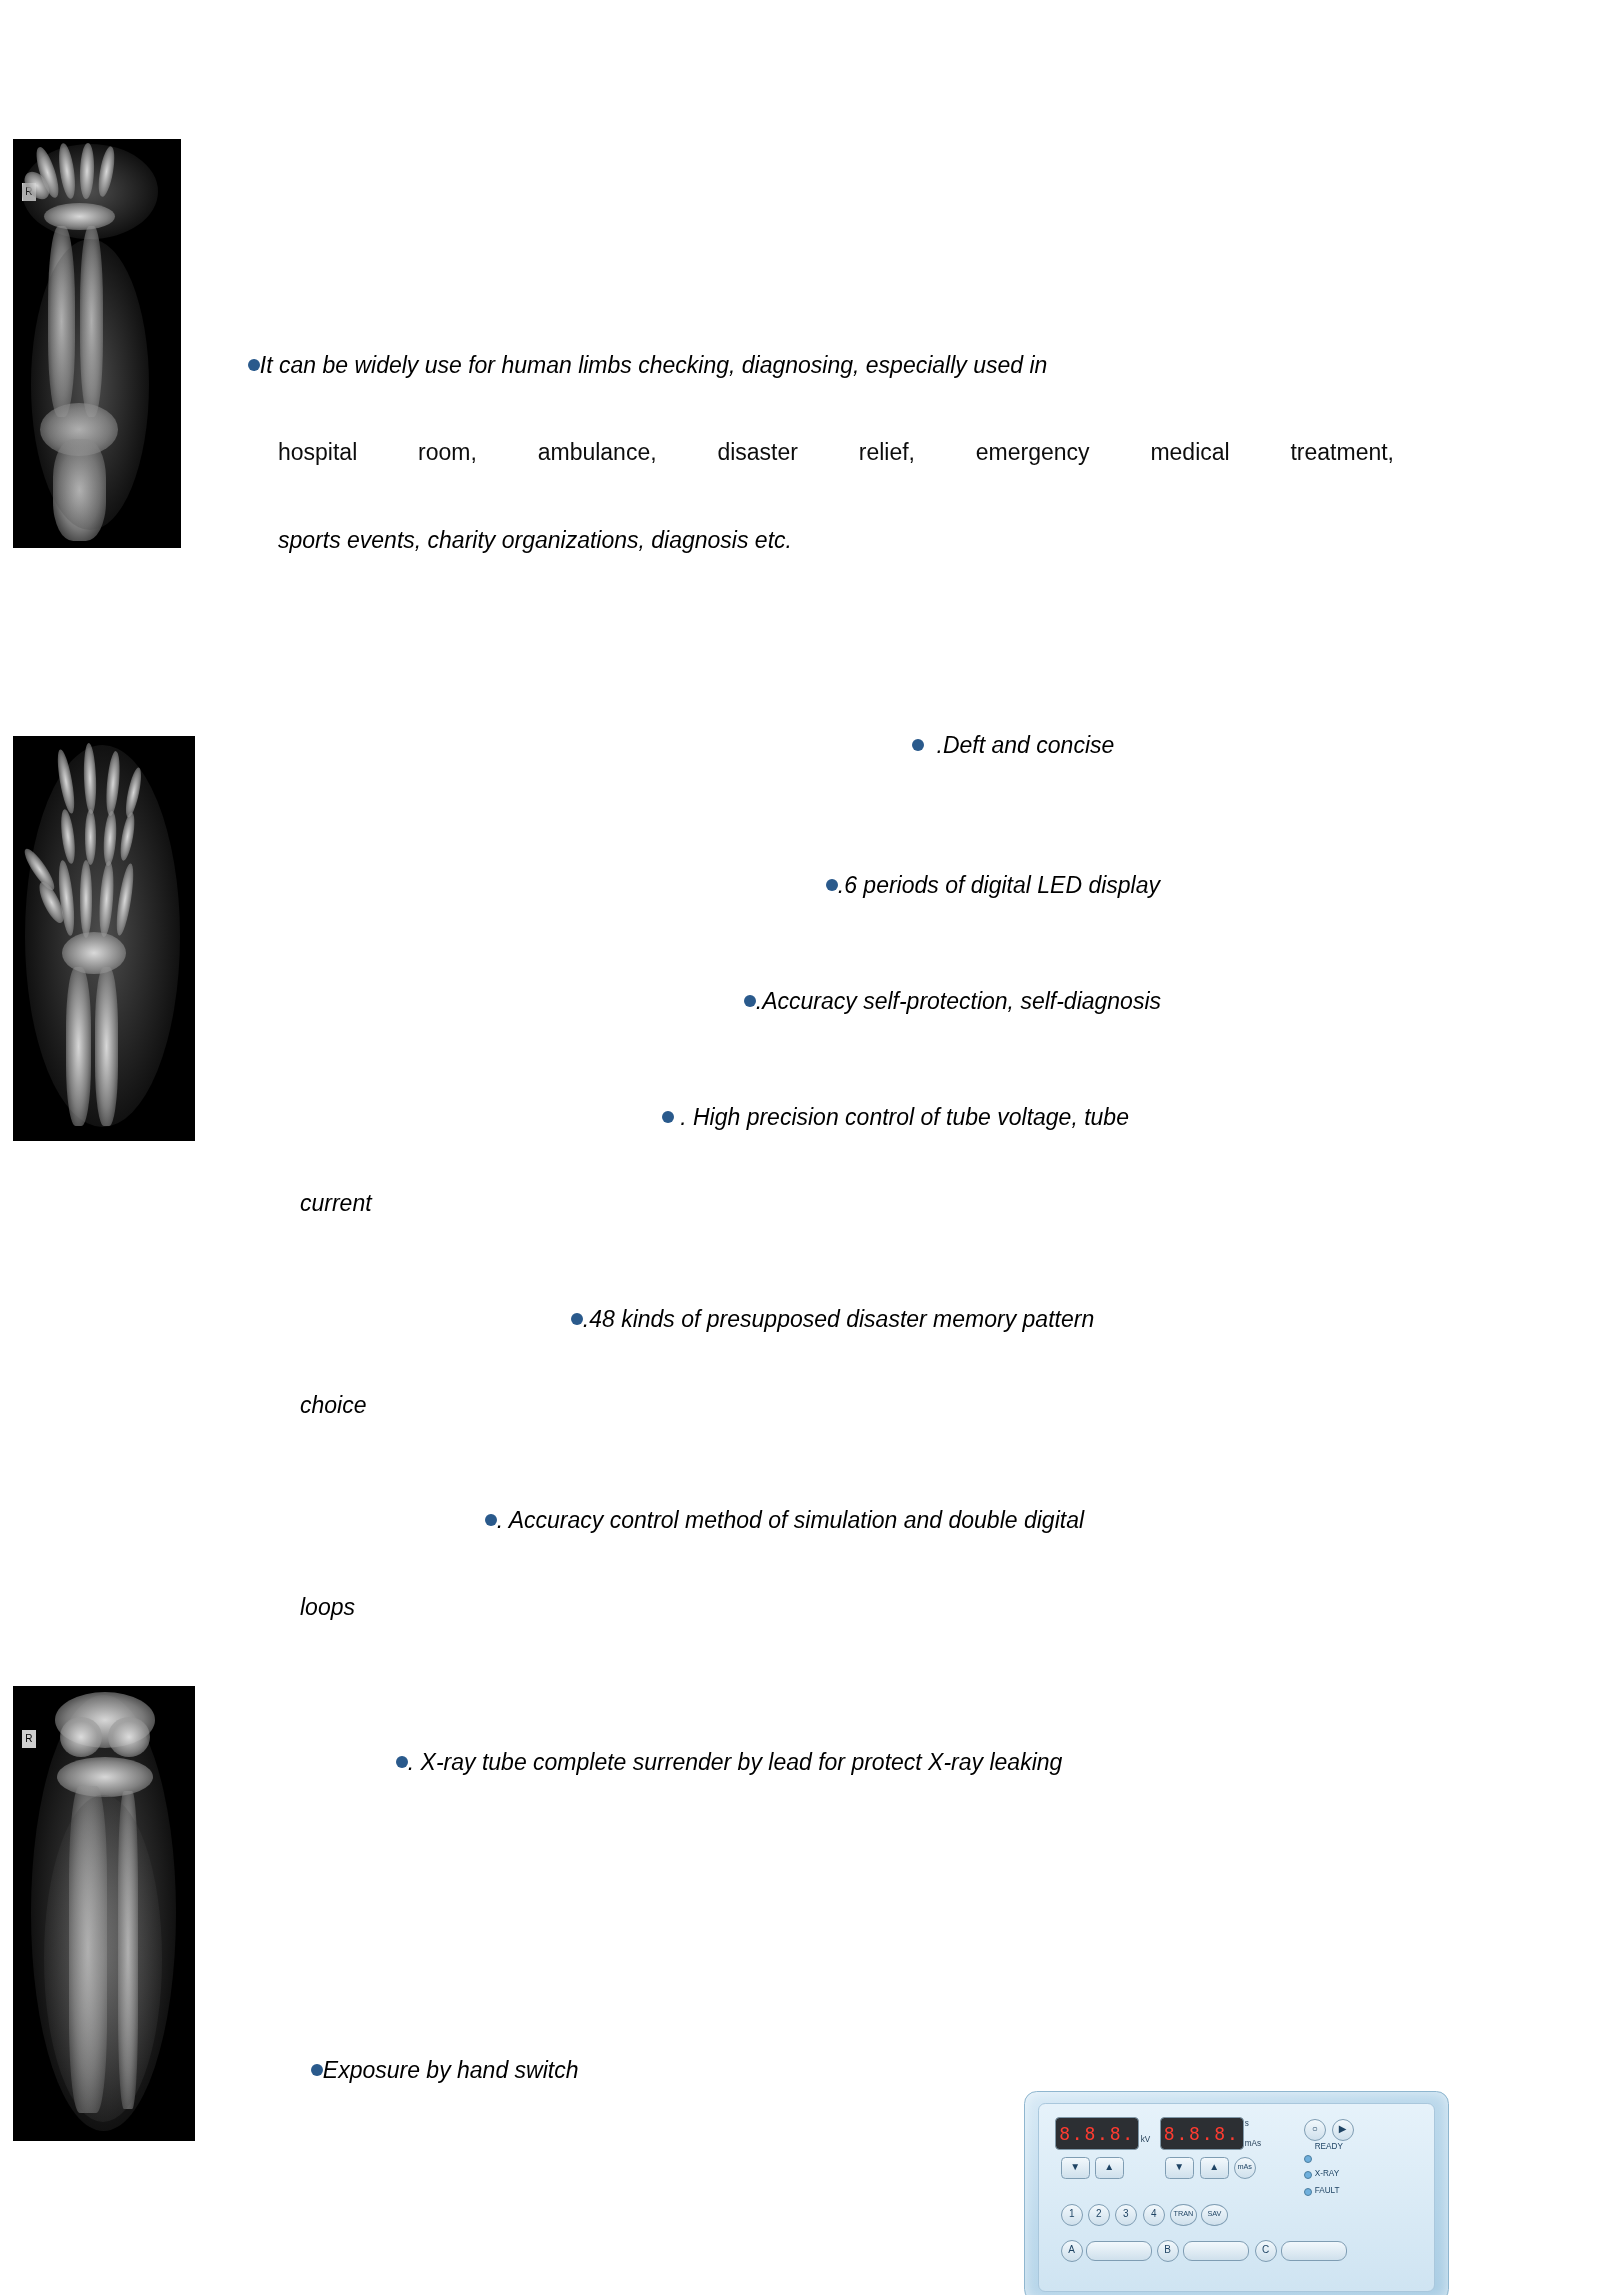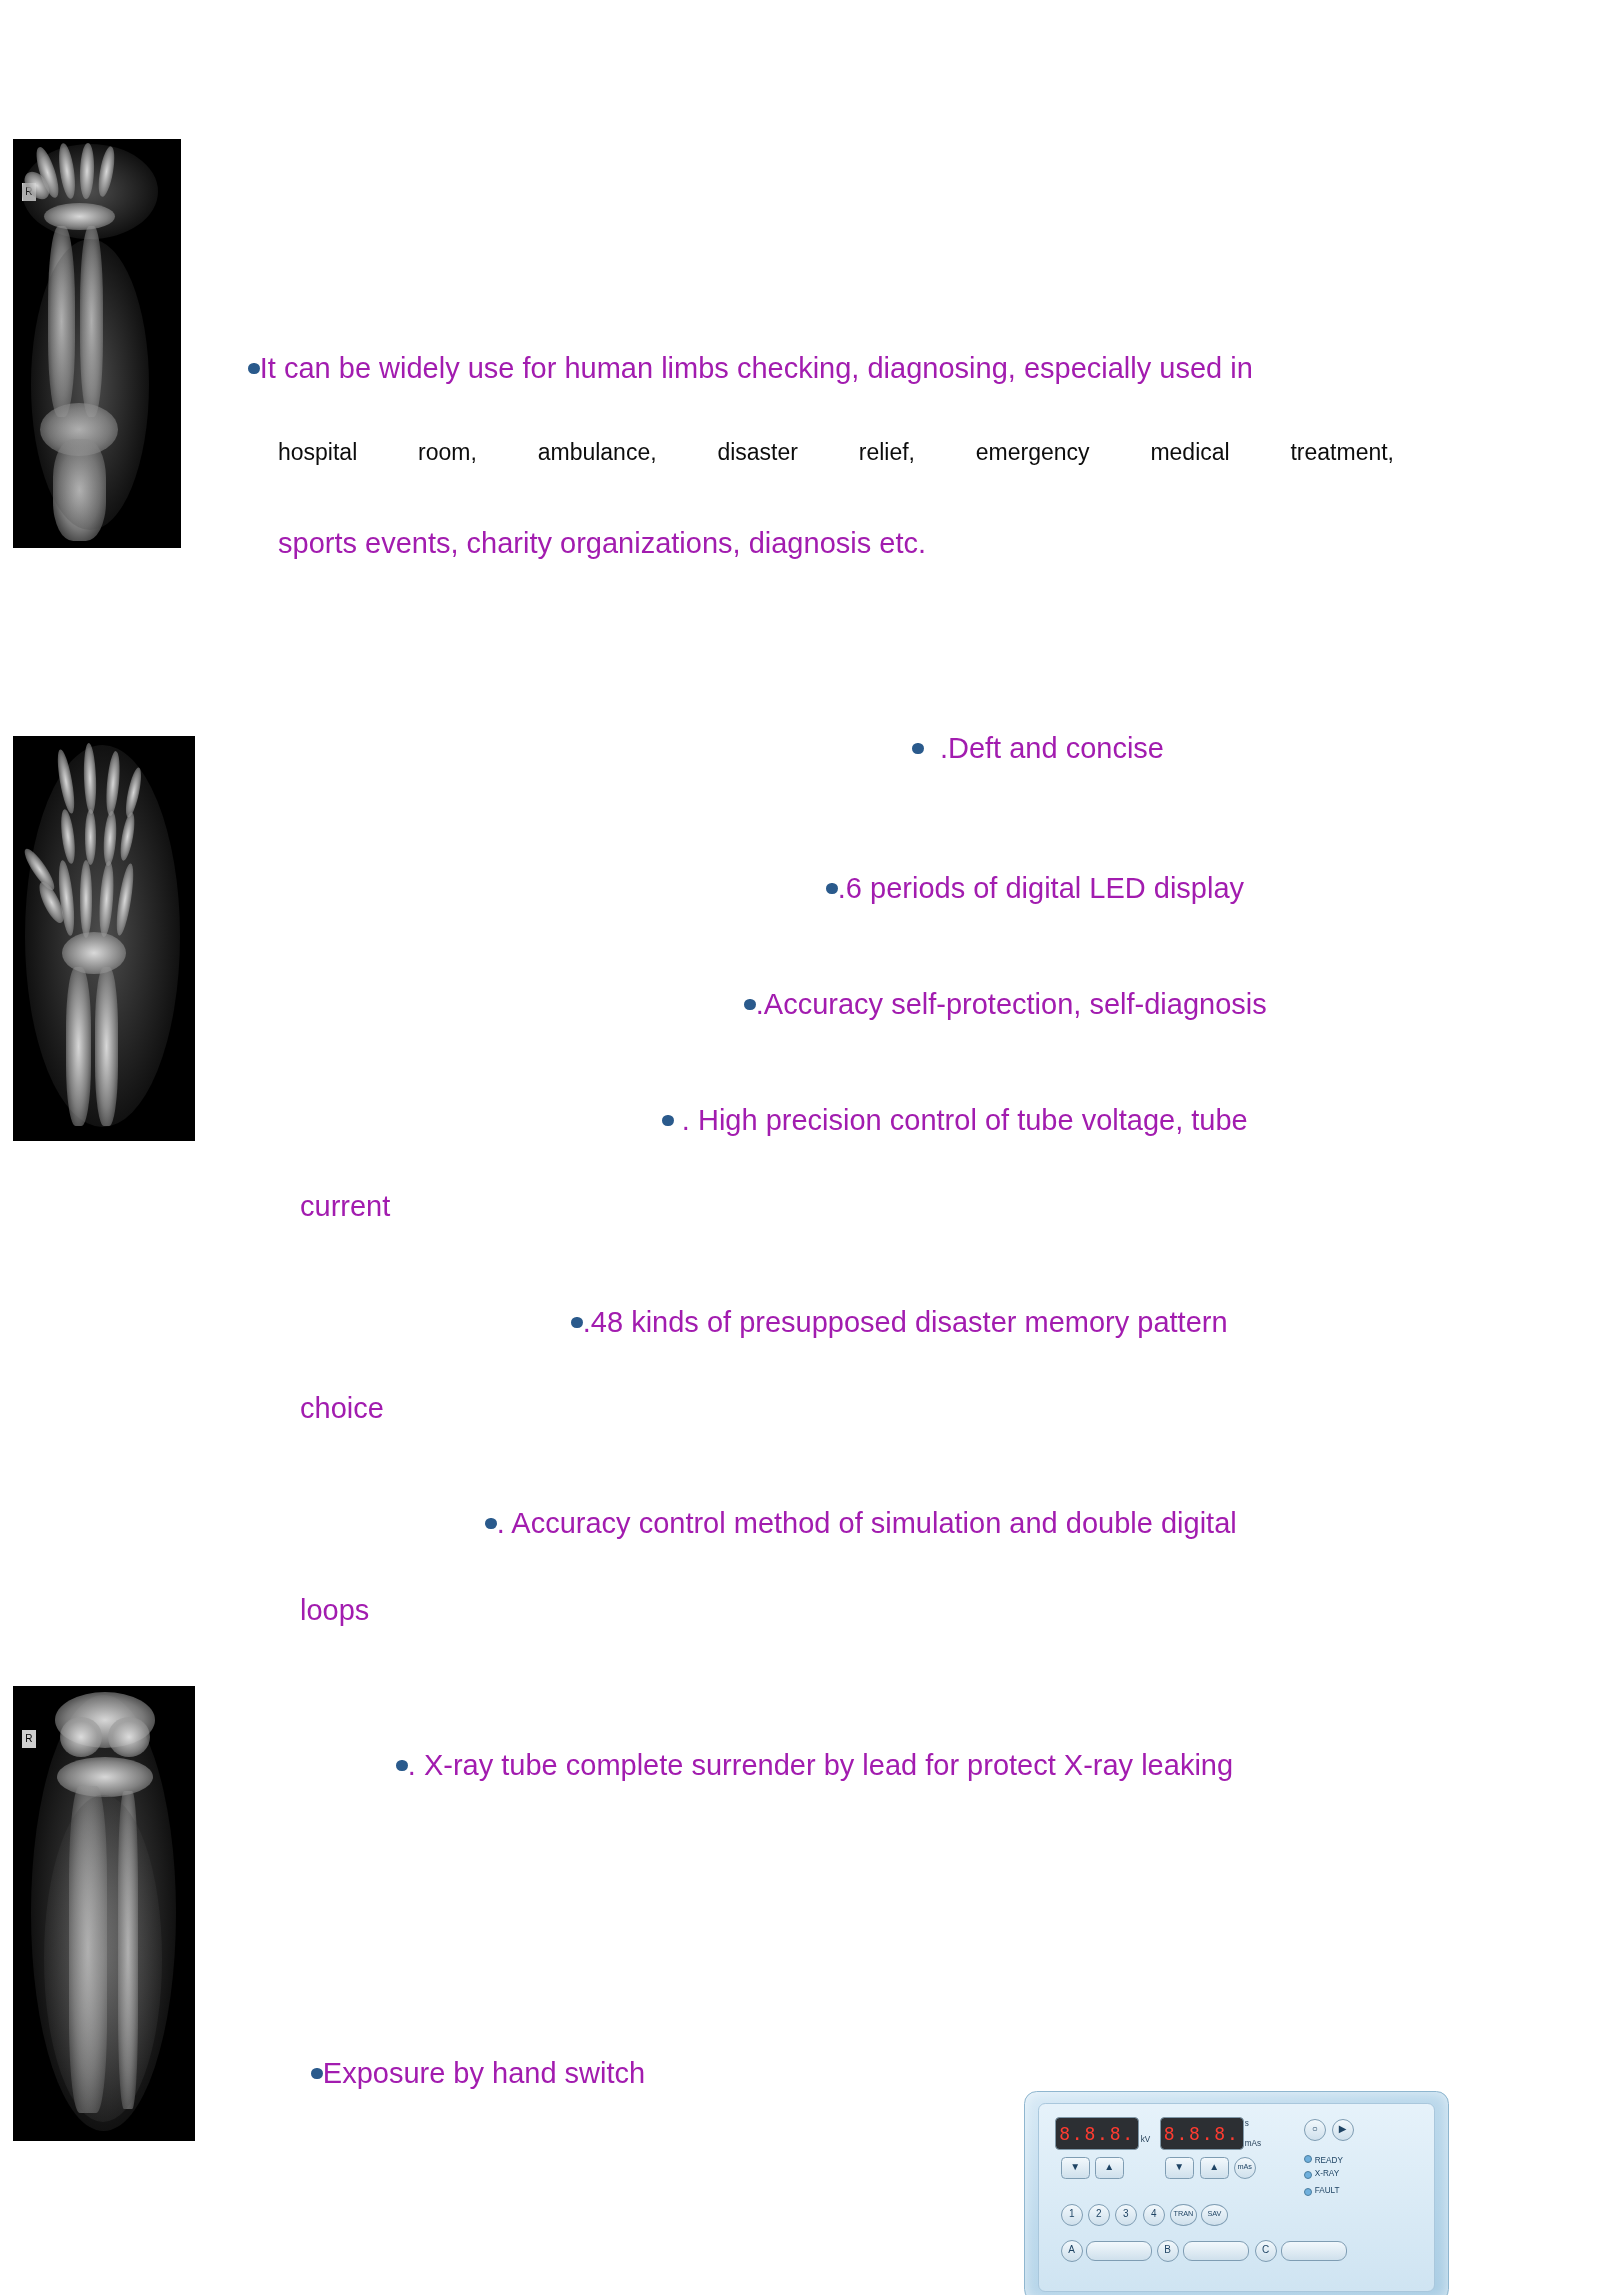--- a/index.html
+++ b/index.html
@@ -57,23 +57,24 @@
   }
   .just {
     position: absolute;
     font-size: 23px;
     color: #0d0d0d;
     text-align: justify;
     text-align-last: justify;
   }
   .nojust {
     position: absolute;
-    font-size: 29px;
-    color: #a21caf;
+    font-size: 23px;
+    color: #000000;
     white-space: nowrap;
+    font-style: italic;
   }
 
   
   #control-panel {
     position: absolute;
     left: 1024px;
     top: 2091px;
     width: 423px;
     height: 209px;
     background: linear-gradient(160deg, #d8eaf6 0%, #bcd9ec 40%, #a9cde4 100%);
@@ -279,21 +280,21 @@
     <div class="led-unit" style="left:102px; top:31px;">kV</div>
 
     <div class="led" style="left:121px; top:12.7px; width:82px; height:31px;">8.8.8.</div>
     <div class="led-unit" style="left:206px; top:14.5px;">s</div>
     <div class="led-unit" style="left:206px; top:35px;">mAs</div>
 
     <div class="btn-rd" style="left:265px; top:14.5px;">○</div>
     <div class="btn-rd" style="left:293px; top:14.5px;">▶</div>
 
     <div class="lamp-dot" style="left:265px; top:51px;"></div>
-    <div class="lamp-label" style="left:276px; top:52px;">READY</div>
+    <div class="lamp-label" style="left:276px; top:38px;">READY</div>
     <div class="lamp-dot" style="left:265px; top:67px;"></div>
     <div class="lamp-label" style="left:276px; top:65px;">X-RAY</div>
     <div class="lamp-dot" style="left:265px; top:84px;"></div>
     <div class="lamp-label" style="left:276px; top:82px;">FAULT</div>
 
     <div class="btn-sq" style="left:22px; top:53px;">▼</div>
     <div class="btn-sq" style="left:56px; top:53px;">▲</div>
     <div class="btn-sq" style="left:126px; top:53px;">▼</div>
     <div class="btn-sq" style="left:161px; top:53px;">▲</div>
     <div class="btn-rd" style="left:195px; top:53px; font-size:7.3px;">mAs</div>

